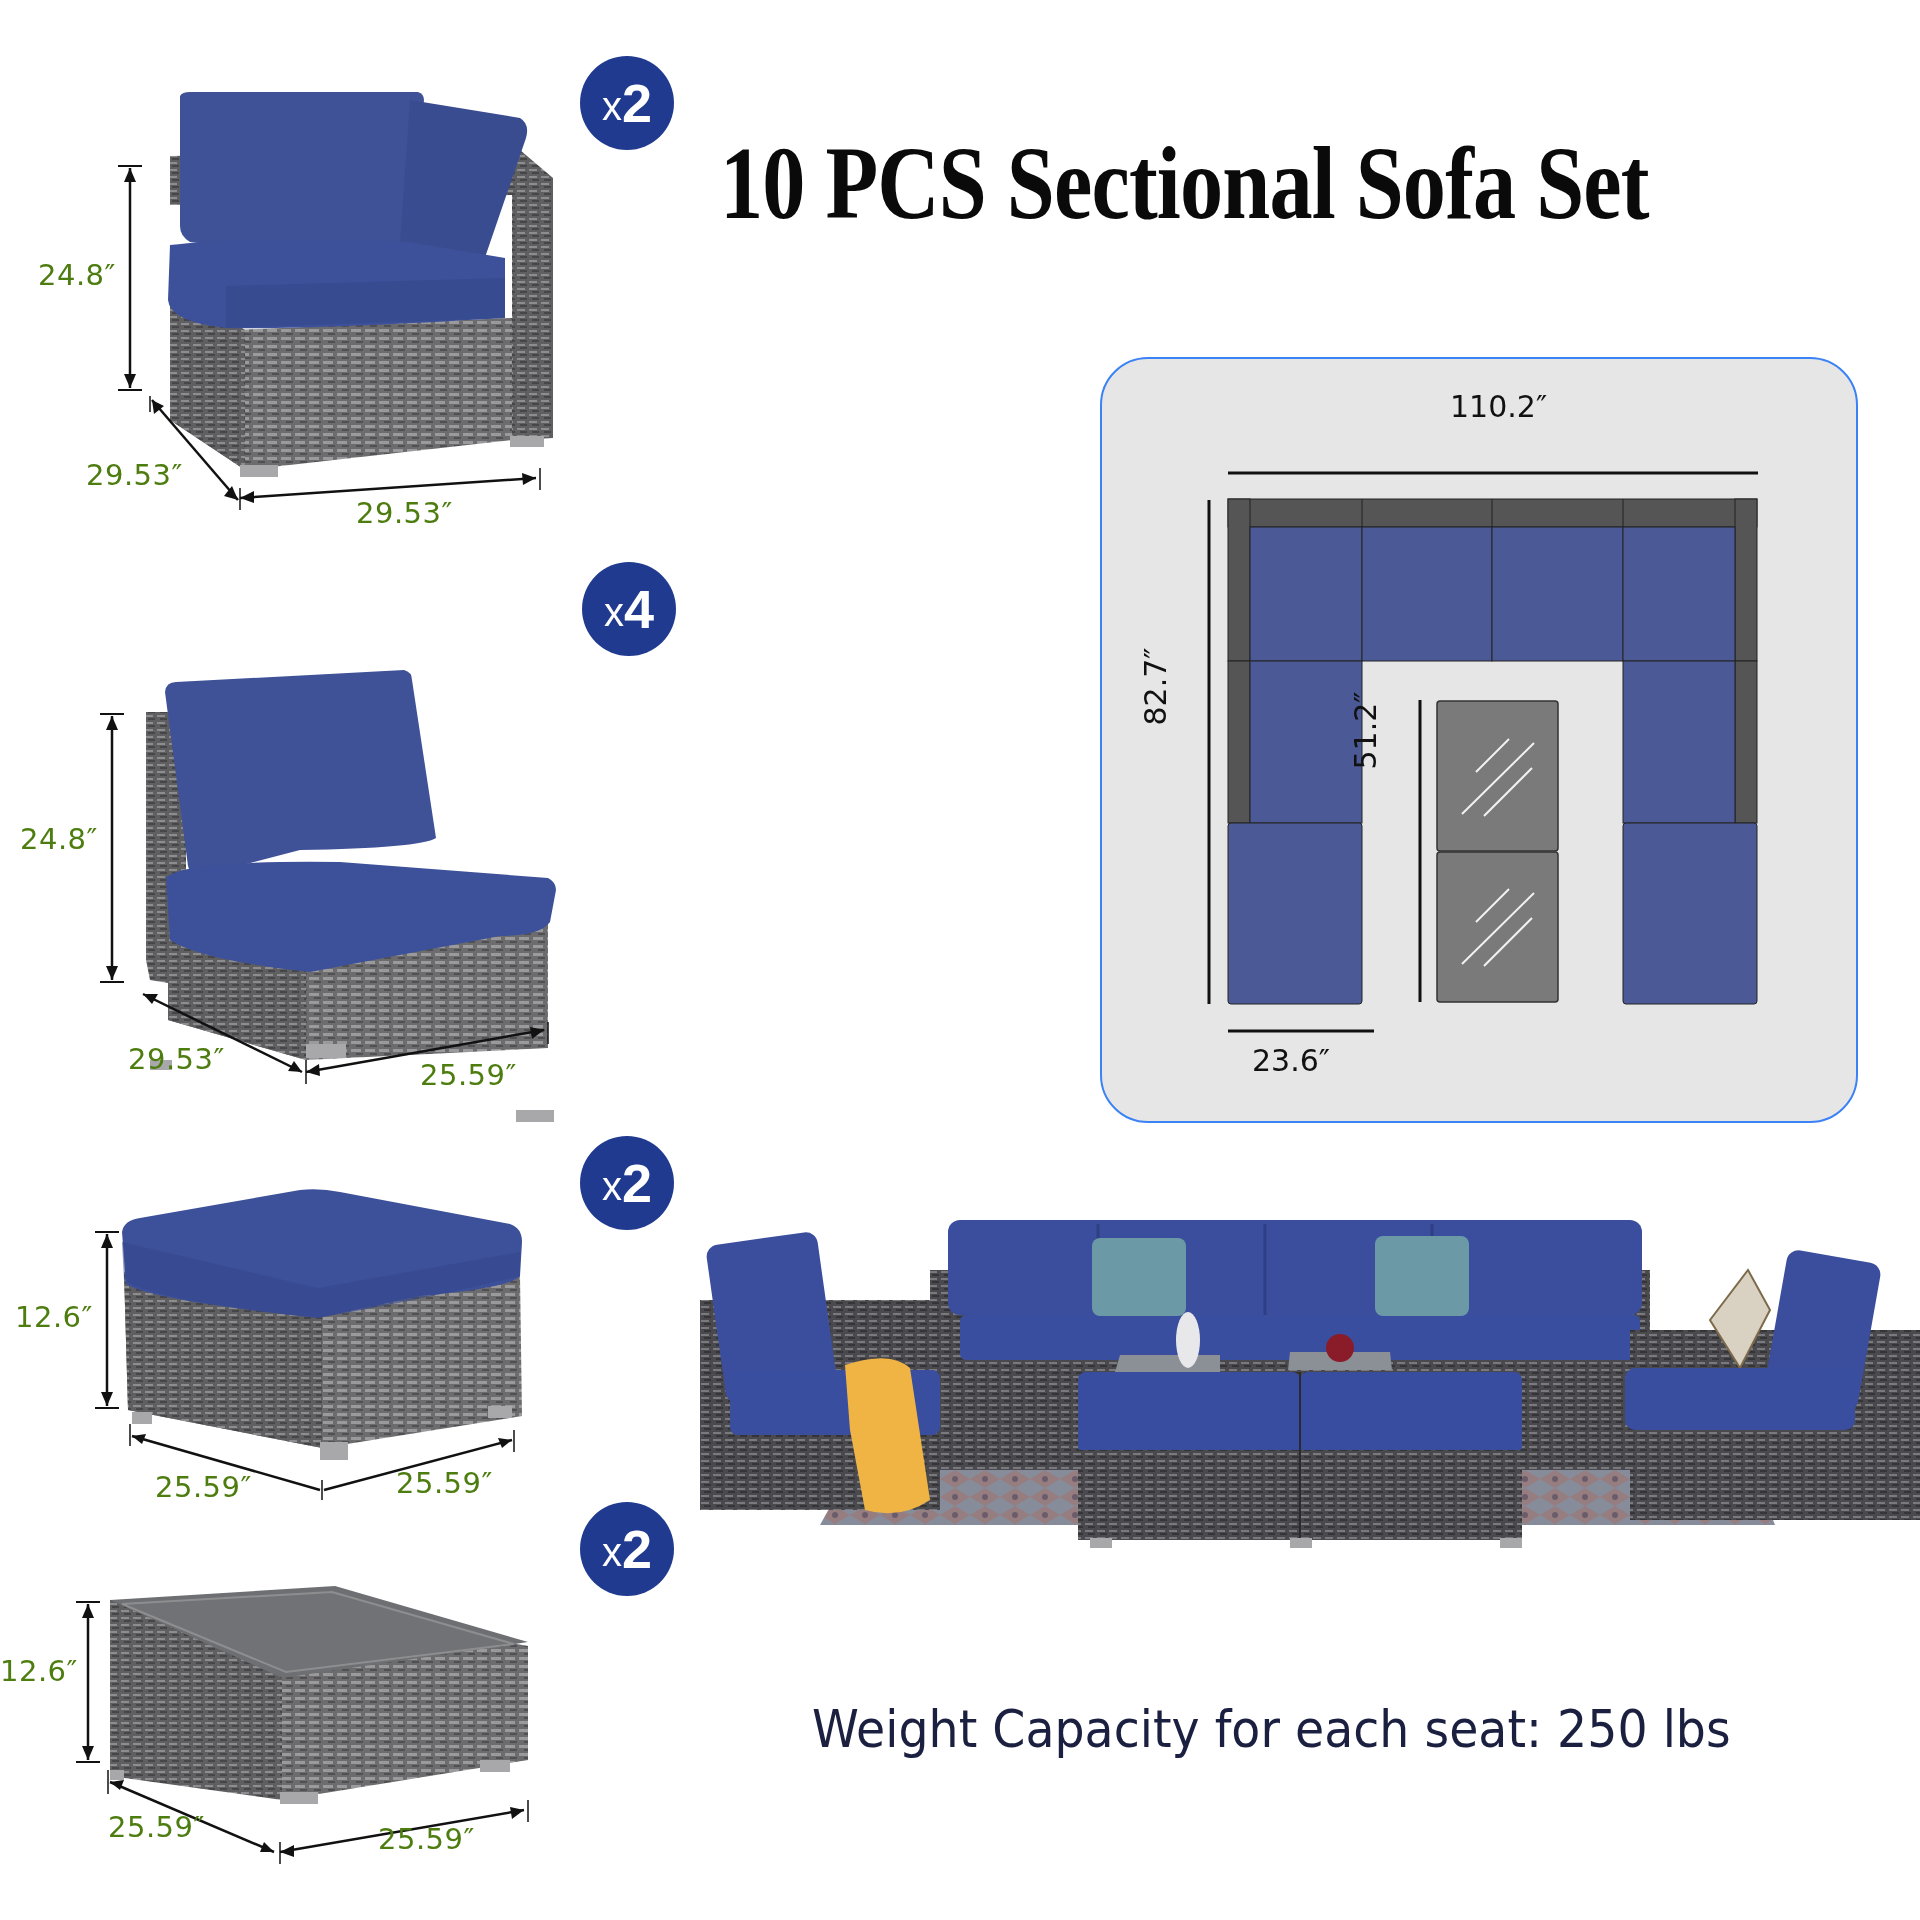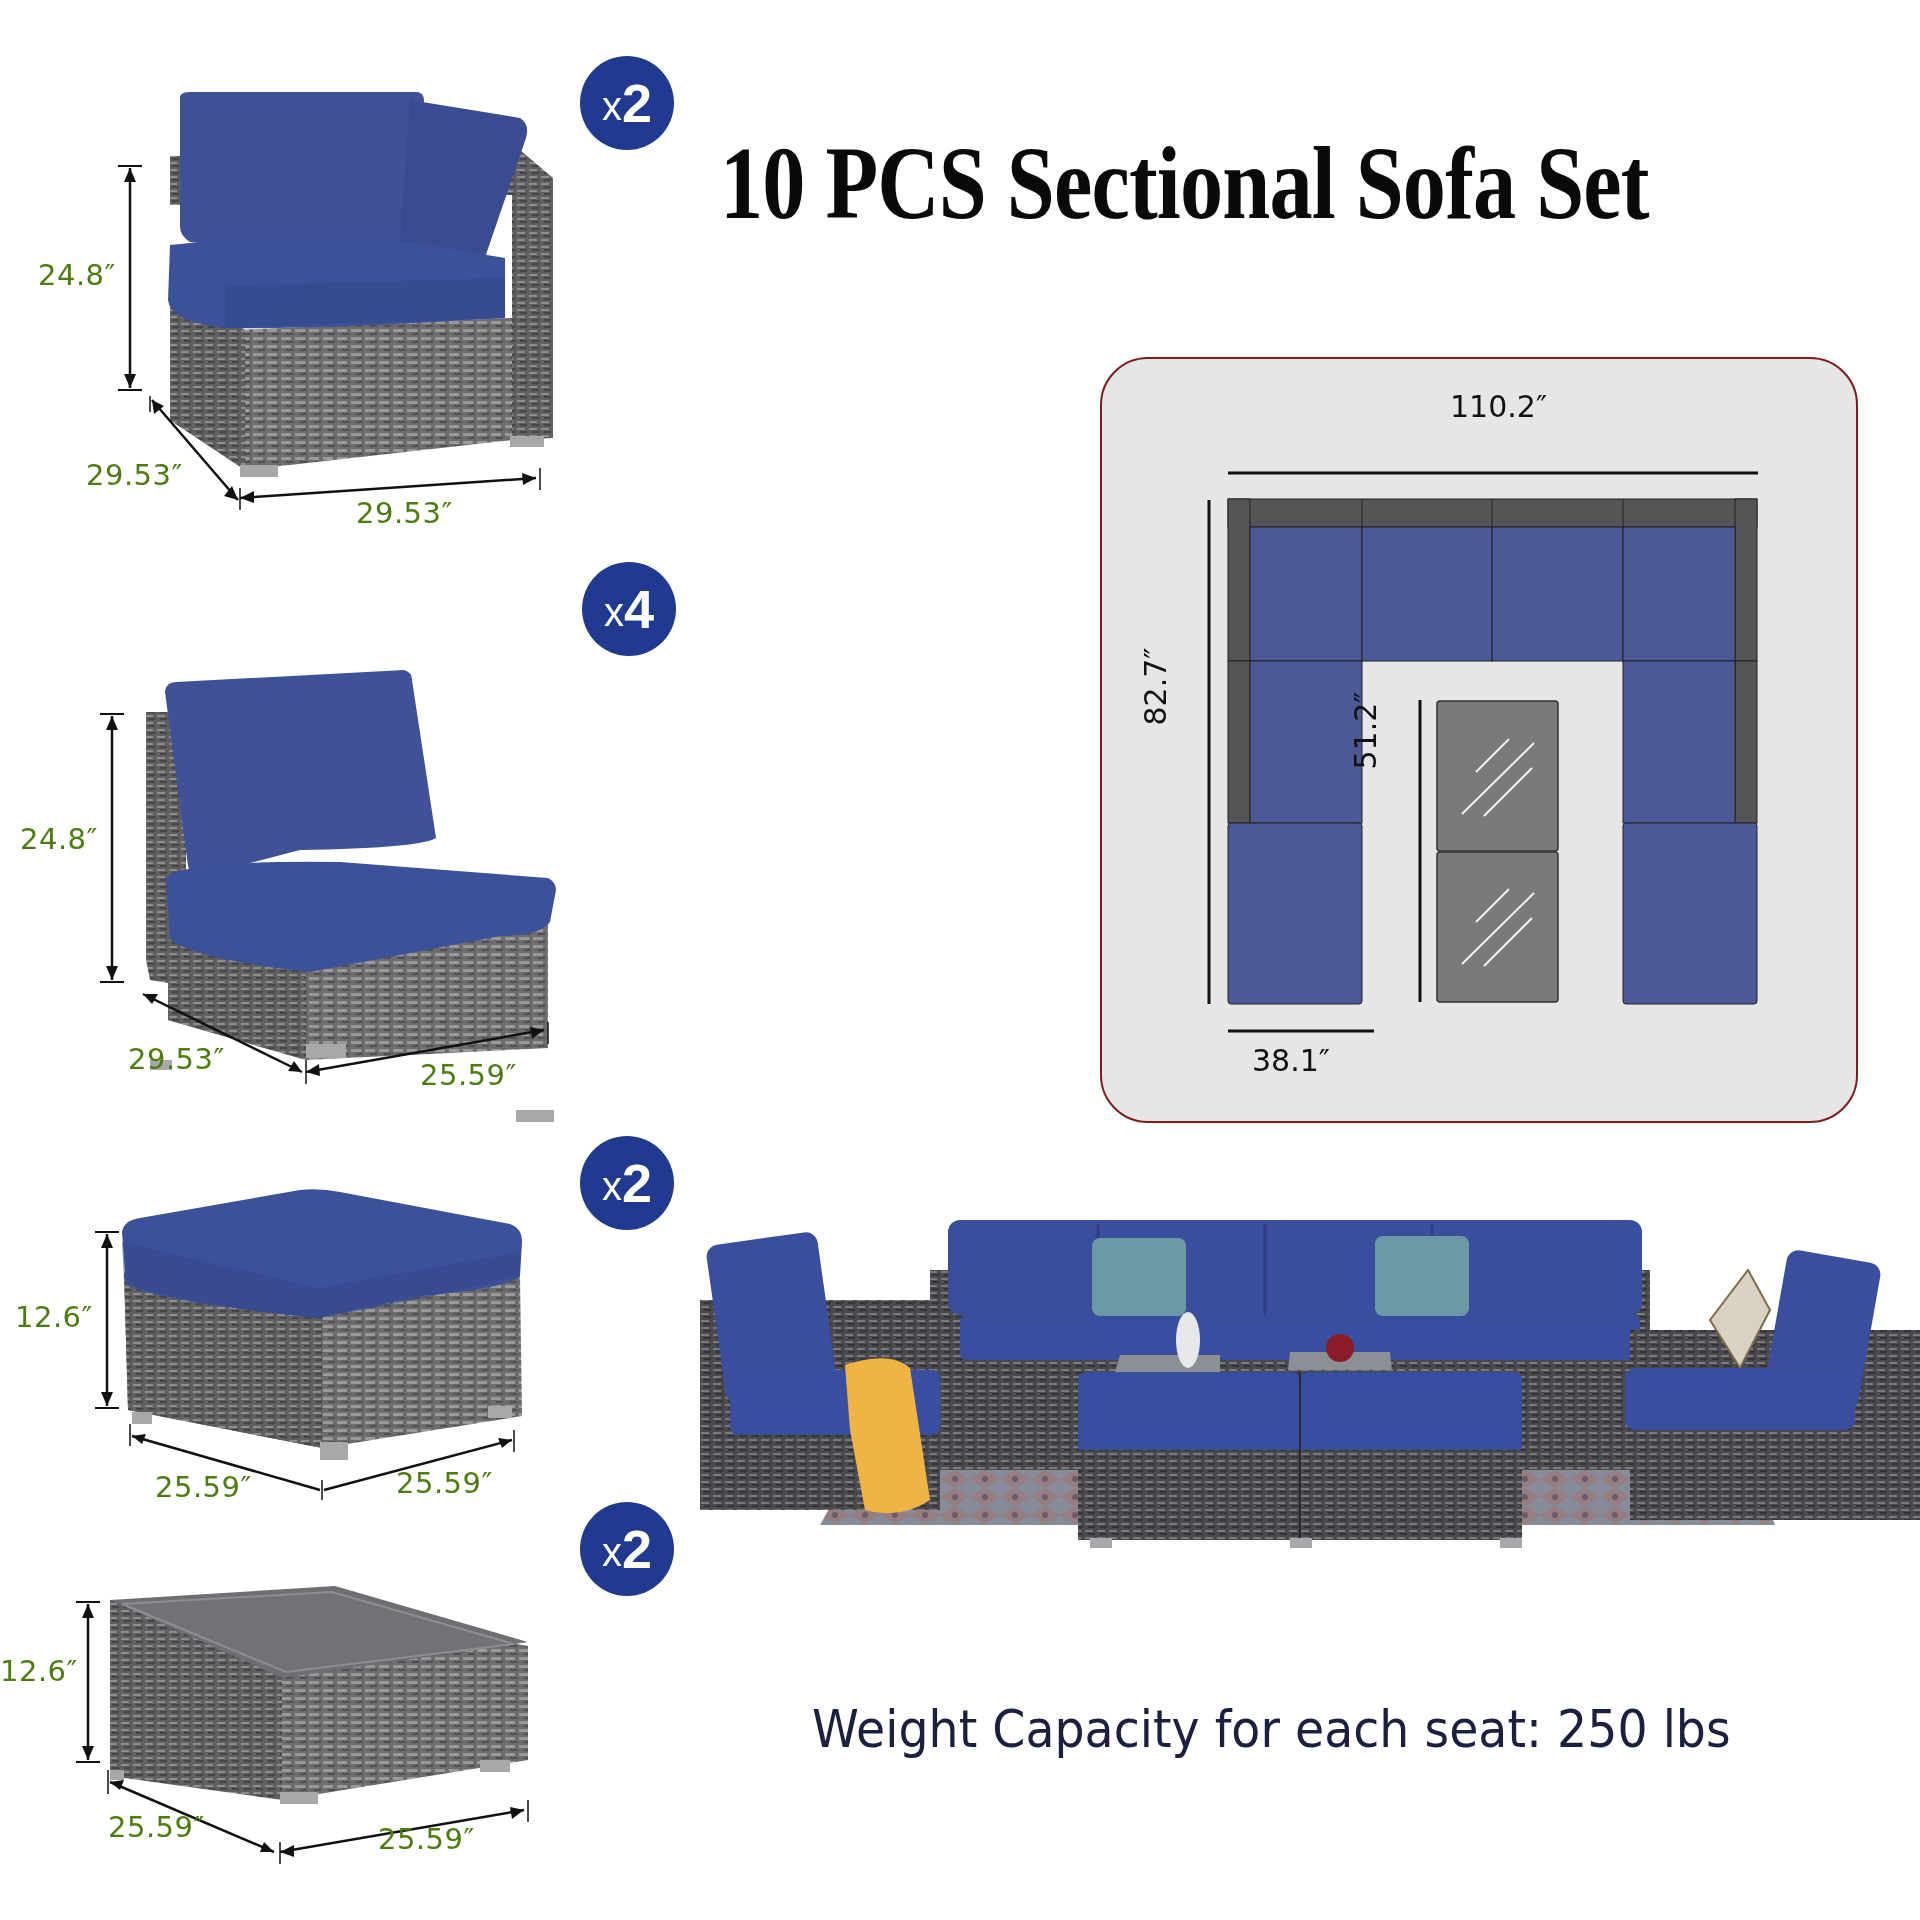--- a/index.html
+++ b/index.html
@@ -5,21 +5,21 @@
   html, body { margin:0; padding:0; background:#ffffff; }
   body { width:1920px; height:1920px; position:relative; overflow:hidden; font-family:"DejaVu Sans", sans-serif; }
   .badge { position:absolute; width:94px; height:94px; border-radius:50%; background:#1f3a8f; color:#fff;
            display:flex; align-items:center; justify-content:center; font-family:"Liberation Sans", sans-serif; font-weight:bold; }
   .badge .x { font-size:40px; font-weight:normal; margin-top:6px; }
   .badge .n { font-size:54px; }
   .dim { position:absolute; font-family:"DejaVu Sans", sans-serif; font-size:29px; color:#4d7c0f; white-space:nowrap; letter-spacing:0.5px; }
   .title { position:absolute; left:720px; top:128px; width:1140px; font-family:"Liberation Serif", serif; font-weight:bold;
            font-size:104px; line-height:110px; color:#0a0a0a; transform:scaleX(0.83); transform-origin:left top; white-space:nowrap; letter-spacing:-1px; }
   .weight { position:absolute; left:812px; top:1700px; font-family:"DejaVu Sans", sans-serif; font-size:51px; color:#1b1f40; white-space:nowrap; transform:scaleX(0.93); transform-origin:left top; }
-  .panel { position:absolute; left:1100px; top:357px; width:758px; height:766px; background:#e6e6e6; border:2px solid #7f1d1d; border-radius:48px; box-sizing:border-box; }
+  .panel { position:absolute; left:1100px; top:357px; width:758px; height:766px; background:#e6e6e6; border:2px solid #3b82f6; border-radius:48px; box-sizing:border-box; }
   .dg-text { position:absolute; font-family:"DejaVu Sans", sans-serif; font-size:30px; color:#111; white-space:nowrap; }
   svg { position:absolute; overflow:visible; }
 </style>
 </head>
 <body>
 
 <div class="title">10 PCS Sectional Sofa Set</div>
 
 <div>
   <svg style="left:0;top:0;" width="700" height="540" viewBox="0 0 700 540">
@@ -219,21 +219,21 @@
       <line x1="1460" y1="812" x2="1532" y2="741"></line>
       <line x1="1482" y1="814" x2="1530" y2="766"></line>
       <line x1="1474" y1="920" x2="1507" y2="887"></line>
       <line x1="1460" y1="962" x2="1532" y2="891"></line>
       <line x1="1482" y1="964" x2="1530" y2="916"></line>
     </g>
   </svg>
   <div class="dg-text" style="left:348px;top:30px;">110.2″</div>
   <div class="dg-text" style="left:14px;top:310px;transform:rotate(-90deg);transform-origin:center;">82.7″</div>
   <div class="dg-text" style="left:224px;top:354px;transform:rotate(-90deg);transform-origin:center;">51.2″</div>
-  <div class="dg-text" style="left:150px;top:684px;">38.1″</div>
+  <div class="dg-text" style="left:150px;top:684px;">23.6″</div>
 </div>
 
 <svg style="left:700px;top:1200px;" width="1220" height="360" viewBox="0 0 1220 360">
   <defs>
     <pattern id="wickd" width="12" height="7" patternUnits="userSpaceOnUse">
       <rect width="12" height="7" fill="#4a4a4e"></rect>
       <rect x="1" y="1" width="8" height="2" fill="#7a7a7e"></rect>
       <rect x="4" y="4" width="7" height="2" fill="#353538"></rect>
     </pattern>
     <pattern id="rug" width="30" height="18" patternUnits="userSpaceOnUse">

